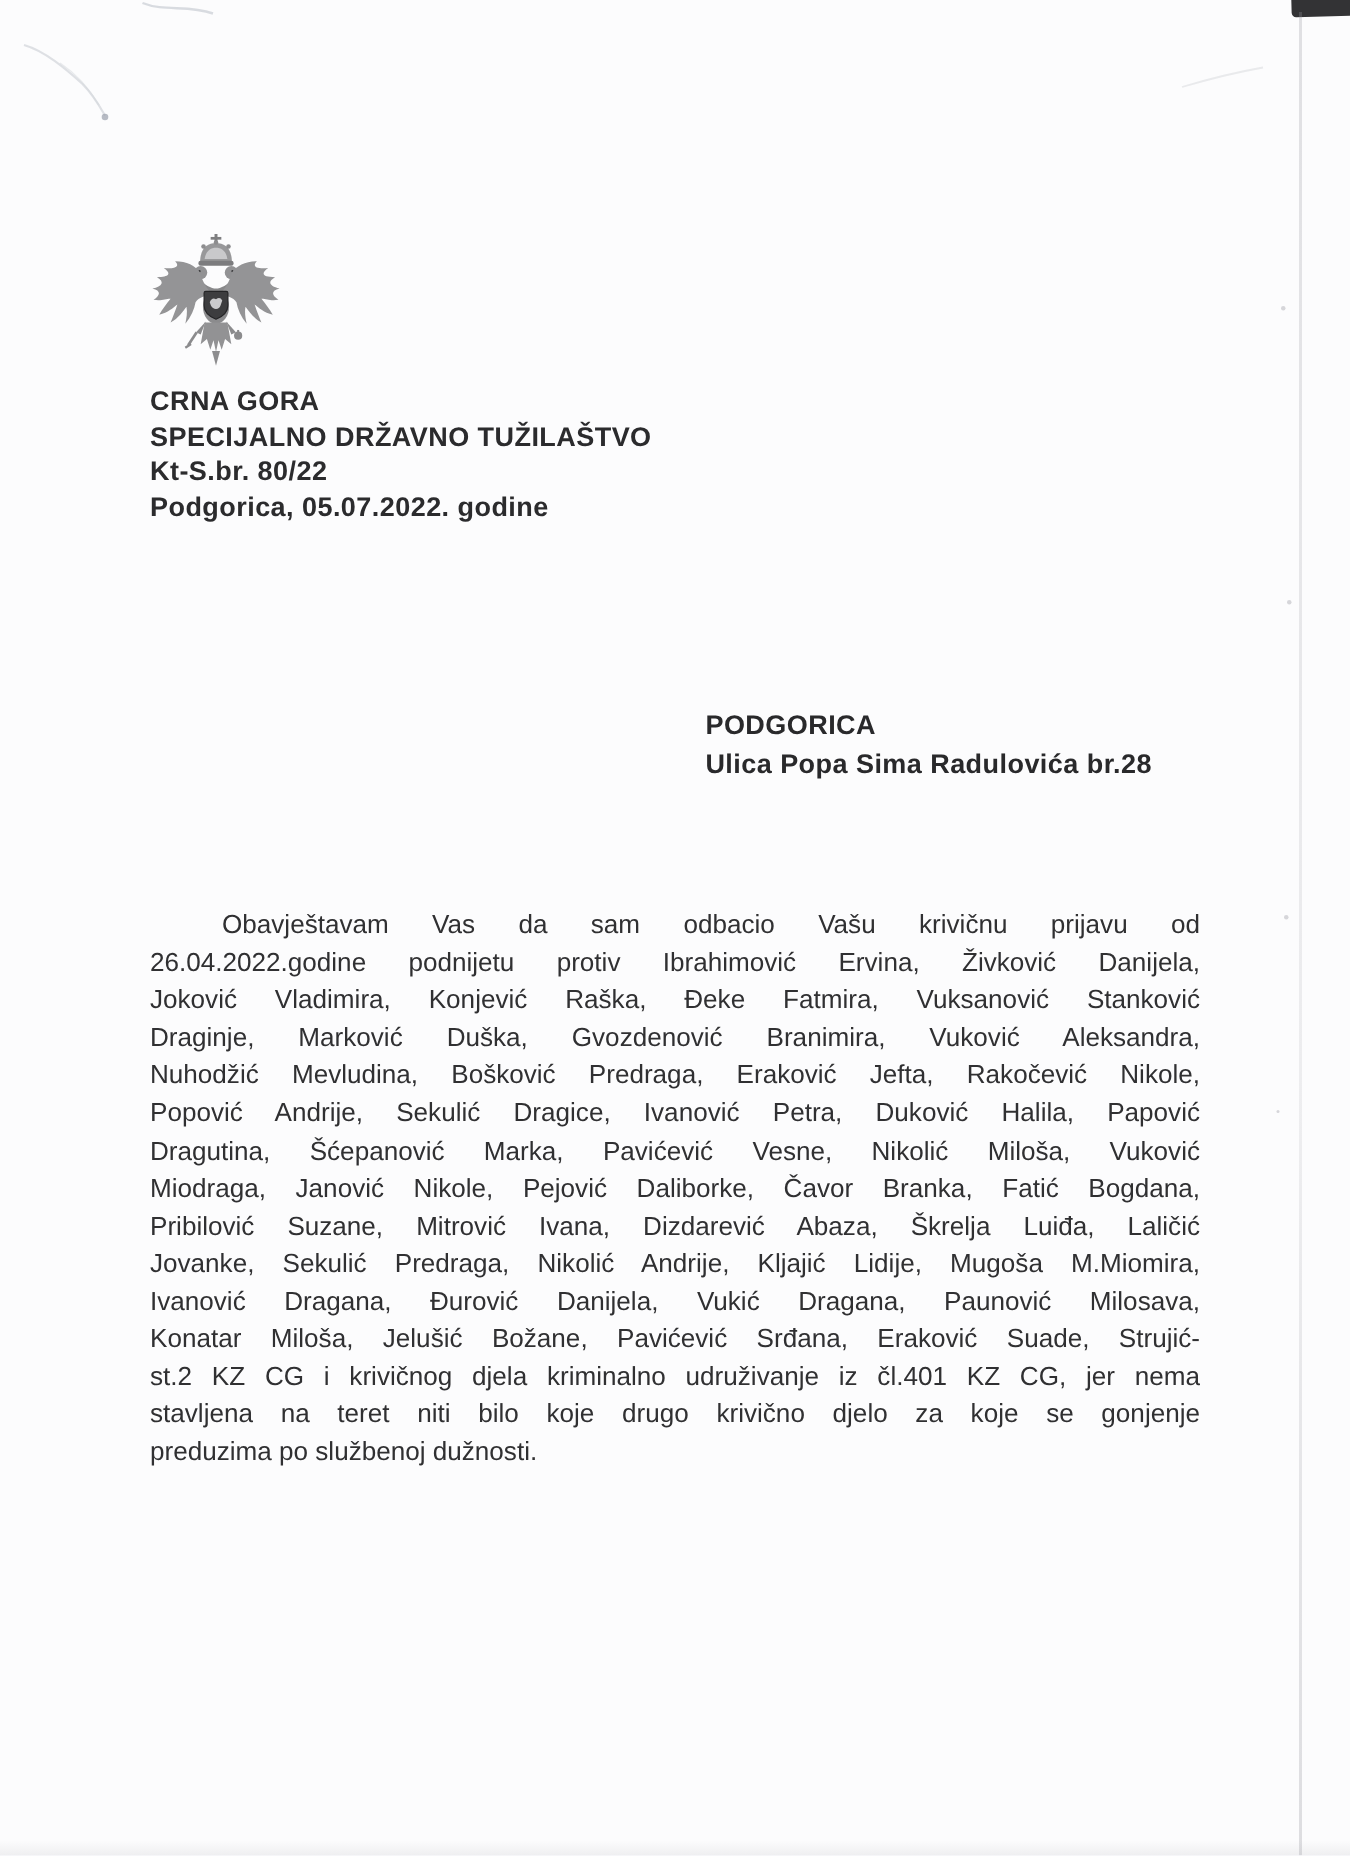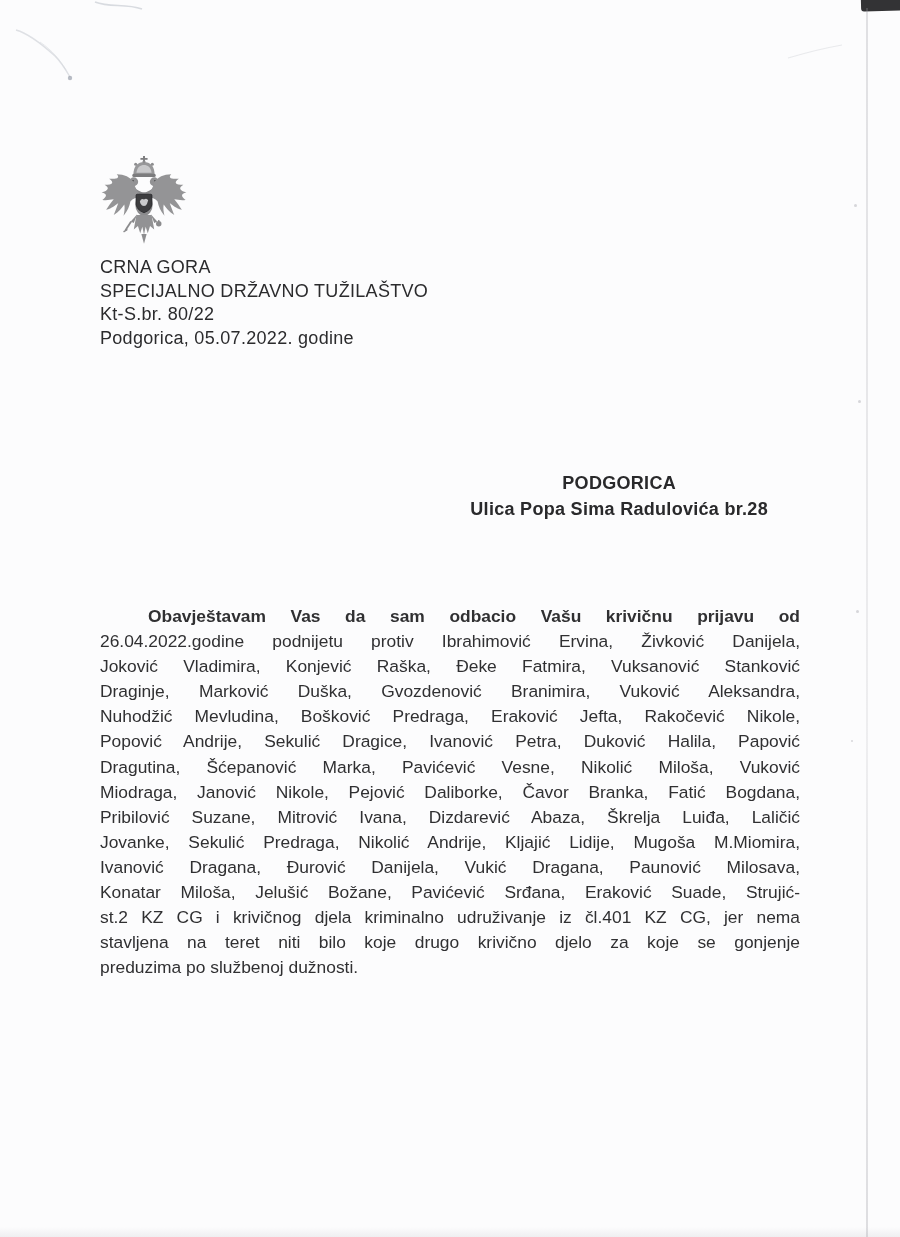--- a/index.html
+++ b/index.html
@@ -30,45 +30,45 @@
   .scan-bottom-shade{
     position:absolute;left:0;bottom:0;width:900px;height:10px;
     background:linear-gradient(to bottom, rgba(170,170,176,0), rgba(170,170,176,0.16));
   }
   .scan-squiggle{position:absolute;left:0;top:0;pointer-events:none;}
   .speck{position:absolute;border-radius:50%;background:#a8a8b0;opacity:.45;}
   
   .coat{position:absolute;left:98px;top:156px;width:92px;height:106px;}
   .letterhead{
     position:absolute;left:100px;top:256px;
-    font-size:18px;font-weight:normal;line-height:23.5px;
+    font-size:18px;font-weight:bold;line-height:23.5px;
     letter-spacing:.3px;color:#2b2b2d;white-space:nowrap;
   }
   
   .recipient-party{
     position:absolute;left:221px;top:424px;
     font-size:18px;font-weight:bold;letter-spacing:.5px;
     color:#29292b;white-space:nowrap;
   }
   .recipient-block{
     position:absolute;right:132px;top:470px;
-    text-align:center;font-size:18px;font-weight:bold;
+    text-align:left;font-size:18px;font-weight:bold;
     line-height:26px;letter-spacing:.3px;color:#29292b;white-space:nowrap;
   }
   
   .body-par{
     position:absolute;left:100px;top:604px;width:700px;
     font-size:17.4px;color:#303032;
   }
   .body-par .ln{
     height:25.1px;line-height:25.1px;
     text-align:justify;text-align-last:justify;
     white-space:normal;overflow:hidden;
   }
-  .body-par .ln.indent{padding-left:48px;font-weight:bold;}
+  .body-par .ln.indent{padding-left:48px;}
   .body-par .ln.last{text-align-last:left;}
 </style>
 </head>
 <body>
 
 <div class="page">
 
   <div class="scan-bar-topright"></div>
   <div class="scan-edge-line"></div>
   <div class="scan-bottom-shade"></div>

